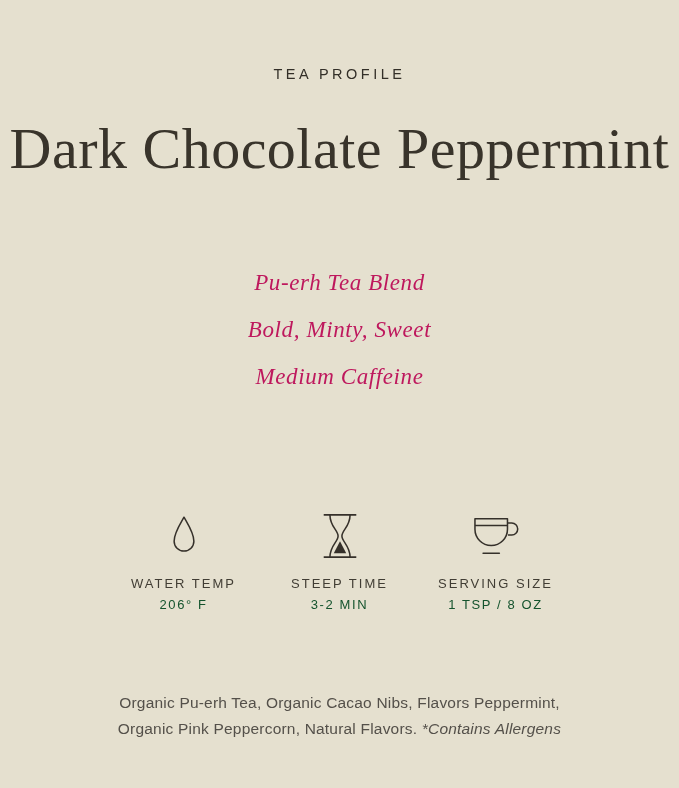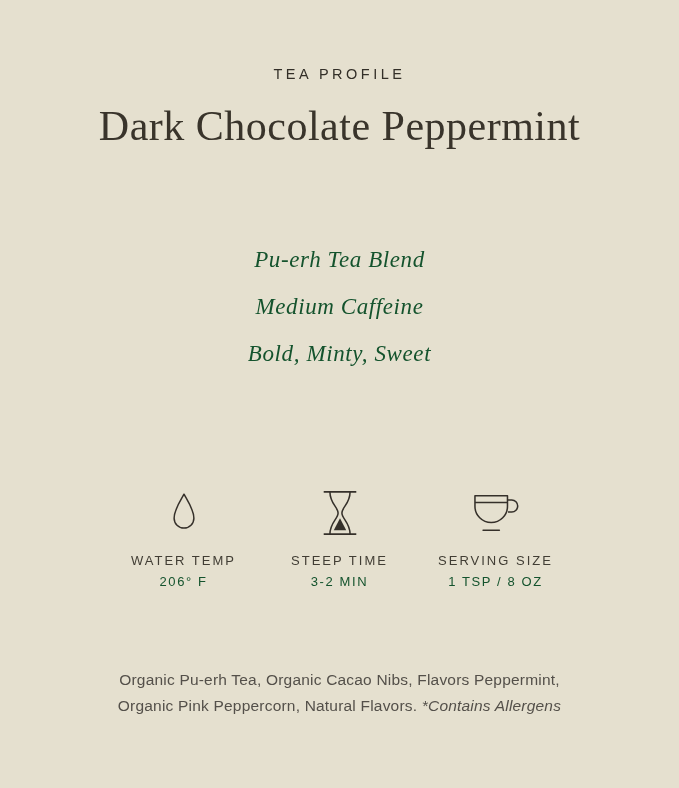--- a/index.html
+++ b/index.html
@@ -16,36 +16,36 @@
     text-align: center;
   }
   .eyebrow {
     margin-top: 66px;
     font-size: 14.5px;
     letter-spacing: 3.5px;
     font-weight: 500;
     color: #332f28;
   }
   .title {
-    margin-top: 20px;
+    margin-top: 43px;
     font-family: "Liberation Serif", serif;
     font-weight: 400;
-    font-size: 42px;
+    font-size: 58px;
     line-height: 48px;
     letter-spacing: 0.5px;
     color: #39342b;
   }
   .descriptors {
     margin-top: 86px;
     font-family: "Liberation Serif", serif;
     font-style: italic;
     font-size: 23px;
     line-height: 47px;
     letter-spacing: 0.6px;
-    color: #14532d;
+    color: #be185d;
   }
   .specs {
     margin-top: 112px;
     display: flex;
     justify-content: center;
     gap: 6px;
   }
   .spec {
     width: 150px;
     display: flex; flex-direction: column; align-items: center; justify-content: center;
@@ -80,22 +80,22 @@
 <body>
 
 <div class="card">
 
   <div class="eyebrow">TEA PROFILE</div>
 
   <h1 class="title" style="margin-bottom:0;">Dark Chocolate Peppermint</h1>
 
   <div class="descriptors">
     <div>Pu-erh Tea Blend</div>
+    <div>Bold, Minty, Sweet</div>
     <div>Medium Caffeine</div>
-    <div>Bold, Minty, Sweet</div>
   </div>
 
   <div class="specs">
 
     <div class="spec">
       <div class="icon-box">
         <svg width="32" height="44" viewBox="0 0 34 46" fill="none">
           <path d="M17 3 C13.5 9.5 6.5 19.5 6.5 28.5 a10.5 10.5 0 0 0 21 0 C27.5 19.5 20.5 9.5 17 3 Z" stroke="#35302a" stroke-width="1.6" stroke-linejoin="round"></path>
         </svg>
       </div>

